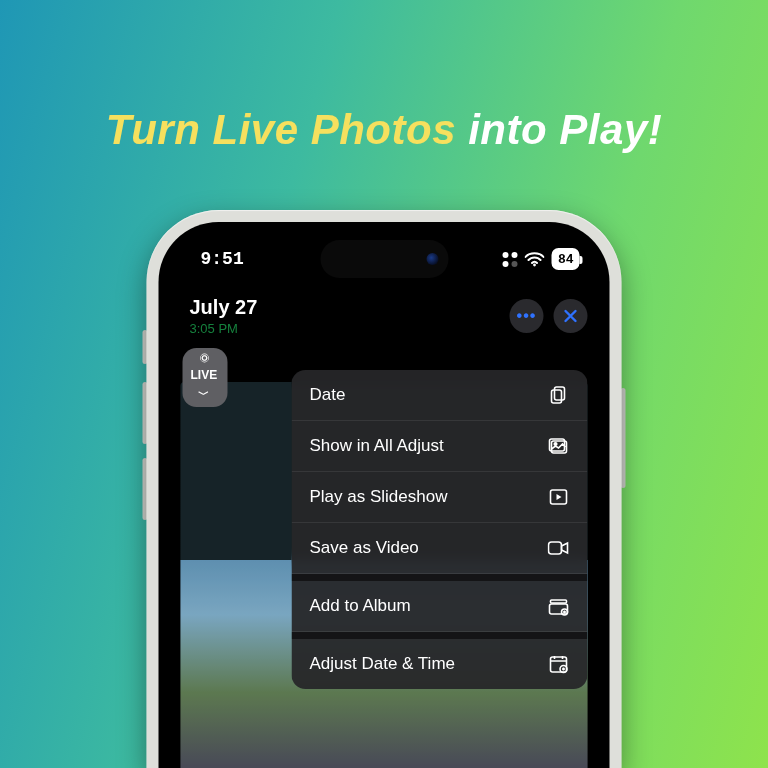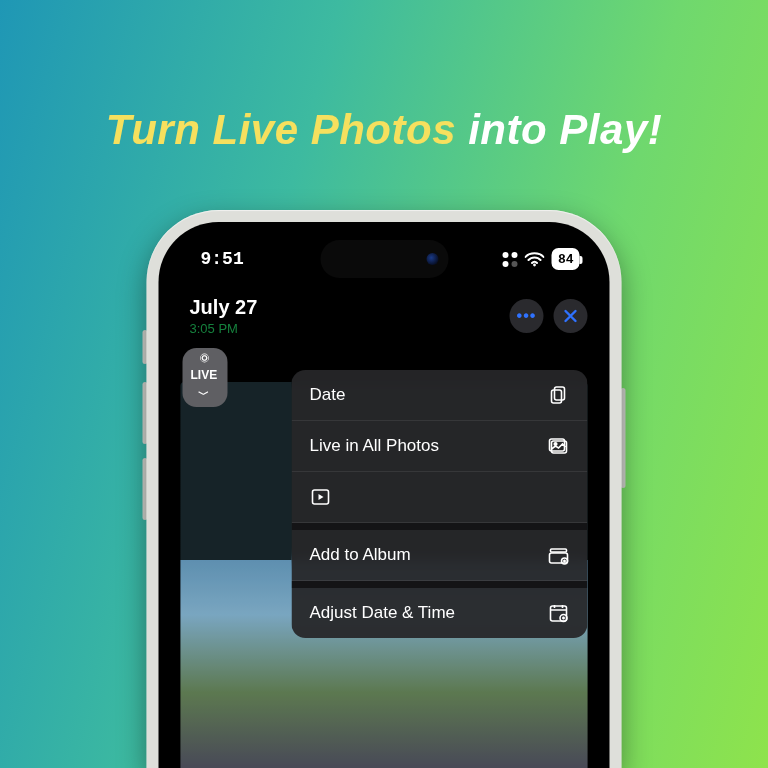--- a/index.html
+++ b/index.html
@@ -253,35 +253,45 @@
         <div class="item">
           <span class="lbl">Date</span>
           <span class="ic">
               <svg width="20" height="20" viewBox="0 0 20 20">
                 <rect x="6" y="2" width="10" height="13" rx="2"></rect>
                 <rect x="3" y="5" width="10" height="13" rx="2"></rect>
               </svg>
             </span>
         </div>
         <div class="item">
-          <span class="lbl">Live in All Photos</span>
+          <span class="lbl">Show in All Adjust</span>
           <span class="ic">
               <svg width="22" height="20" viewBox="0 0 22 20">
                 <rect x="4" y="5" width="15" height="12" rx="2"></rect>
                 <rect x="2" y="3" width="15" height="12" rx="2"></rect>
                 <circle cx="8" cy="8" r="1.3" fill="#fff"></circle>
                 <path d="M4 13l4-3 3 2 4-4 3 3"></path>
               </svg>
             </span>
         </div>
         <div class="item">
+          <span class="lbl">Play as Slideshow</span>
           <span class="ic">
               <svg width="20" height="20" viewBox="0 0 20 20">
                 <rect x="2" y="3" width="16" height="14" rx="2"></rect>
                 <path d="M8 7v6l5-3z" fill="#fff" stroke="none"></path>
+              </svg>
+            </span>
+        </div>
+        <div class="item">
+          <span class="lbl">Save as Video</span>
+          <span class="ic">
+              <svg width="22" height="16" viewBox="0 0 22 16">
+                <rect x="1" y="2" width="13" height="12" rx="3"></rect>
+                <path d="M14 6l6-3v10l-6-3z"></path>
               </svg>
             </span>
         </div>
 
         <div class="sep-strong"></div>
 
         <div class="item">
           <span class="lbl">Add to Album</span>
           <span class="ic">
               <svg width="22" height="20" viewBox="0 0 22 20">

